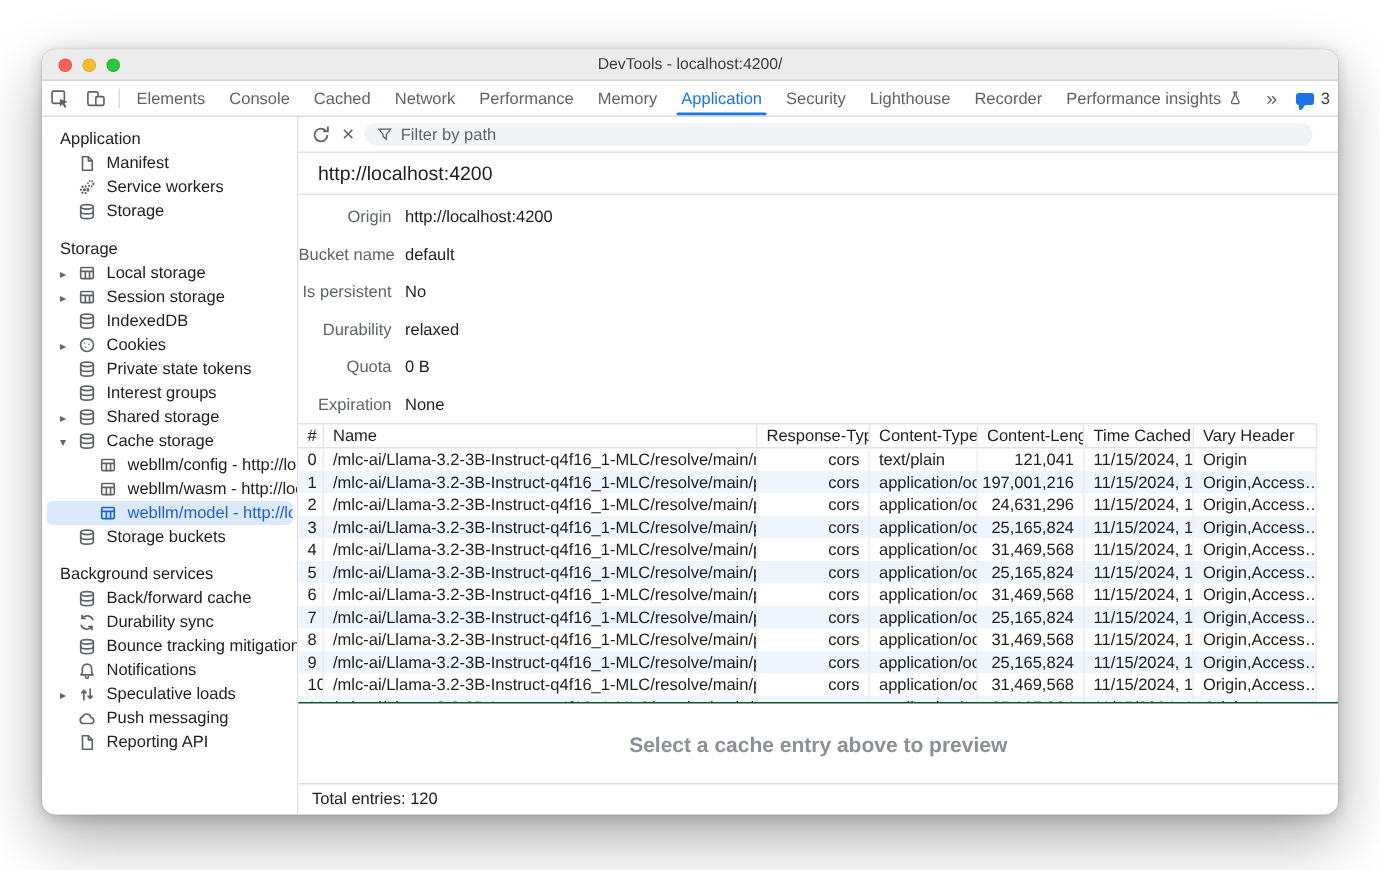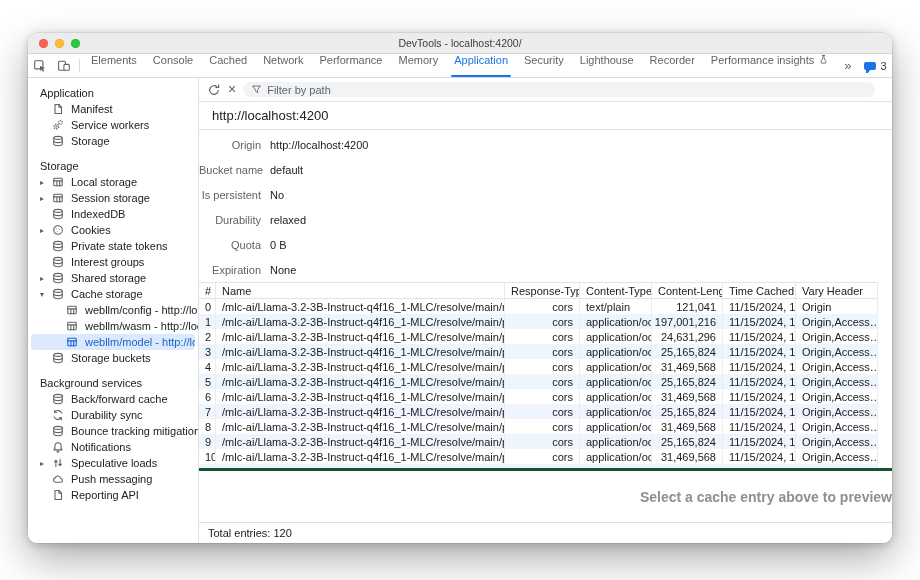--- a/index.html
+++ b/index.html
@@ -13,21 +13,21 @@
             display:flex;align-items:center;flex:none}
   .lights{display:flex;gap:7px;margin-left:11px;z-index:2}
   .light{width:9px;height:9px;border-radius:50%;box-shadow:inset 0 0 0 .5px rgba(0,0,0,.15)}
   .title{position:absolute;left:0;right:0;text-align:center;font-size:10.5px;font-weight:normal;color:#3c3c3c}
   
   .tabbar{height:23px;border-bottom:1px solid #d8dade;display:flex;align-items:stretch;flex:none;
           font-size:11px;color:#5f6368;background:#fff;overflow:hidden}
   .tbicon{width:24px;display:flex;align-items:center;justify-content:center;flex:none;color:#5f6368}
   .vdiv{width:1px;height:13px;background:#dadce0;align-self:center;margin:0 3px;flex:none}
   .tabs{display:flex;align-items:stretch}
-  .tab{display:flex;align-items:flex-start;padding:0 8px;white-space:nowrap;position:relative;flex:none;cursor:default}
+  .tab{display:flex;align-items:center;padding:0 8px;white-space:nowrap;position:relative;flex:none;cursor:default}
   .tab.active{color:#1a73e8}
   .tab.active::after{content:"";position:absolute;left:5px;right:5px;bottom:0;height:2px;background:#1a73e8;border-radius:1px}
   .tab .flask{display:flex;margin-left:4px;color:#5f6368}
   .tabright{margin-left:auto;display:flex;align-items:center;padding-right:6px}
   .more{font-size:13px;padding:0 7px;color:#5f6368}
   .issues{display:flex;align-items:center;gap:4px;padding:0 6px}
   .bubble{width:12px;height:8px;background:#1a73e8;border-radius:2px;position:relative}
   .bubble::after{content:"";position:absolute;left:2px;bottom:-3px;border:3px solid transparent;border-top-color:#1a73e8;border-left-color:#1a73e8;border-width:3px 2px 0 2px}
   .issues b{font-weight:normal;color:#3c4043;font-size:11px}
   
@@ -62,21 +62,21 @@
   
   .dtable{flex:none;width:679px;border-top:1px solid #e3e3e3;font-size:11px;color:#202124}
   .thead{display:flex;height:15px;border-bottom:1px solid #e3e3e3}
   .th{display:flex;align-items:center;padding:0 6px;border-right:1px solid #e6e8eb;white-space:nowrap;overflow:hidden;box-sizing:border-box}
   .tbody{height:169px;overflow:hidden}
   .tr{display:flex;height:15px}
   .tr.alt{background:#eff5fd}
   .td{display:flex;align-items:center;padding:0 6px;border-right:1px solid #ebedf0;white-space:nowrap;overflow:hidden;box-sizing:border-box}
   .td.num{justify-content:flex-end}
   .c0{width:17px}.c1{width:289px}.c2{width:75px}.c3{width:72px}.c4{width:71px}.c5{width:73px}.c6{width:82px}
-  .preview{flex:1;border-top:3px solid #14532d;display:flex;align-items:center;justify-content:flex-end;min-height:0}
+  .preview{flex:1;border-top:1px solid #14532d;display:flex;align-items:center;justify-content:center;min-height:0}
   .preview span{font-size:14px;font-weight:bold;color:#8b9095}
   .footer{height:20px;flex:none;border-top:1px solid #dadce0;display:flex;align-items:center;
           padding-left:9px;font-size:11px;color:#202124}
   svg{display:block}
 </style>
 </head>
 <body>
 
 <div class="window">
 

